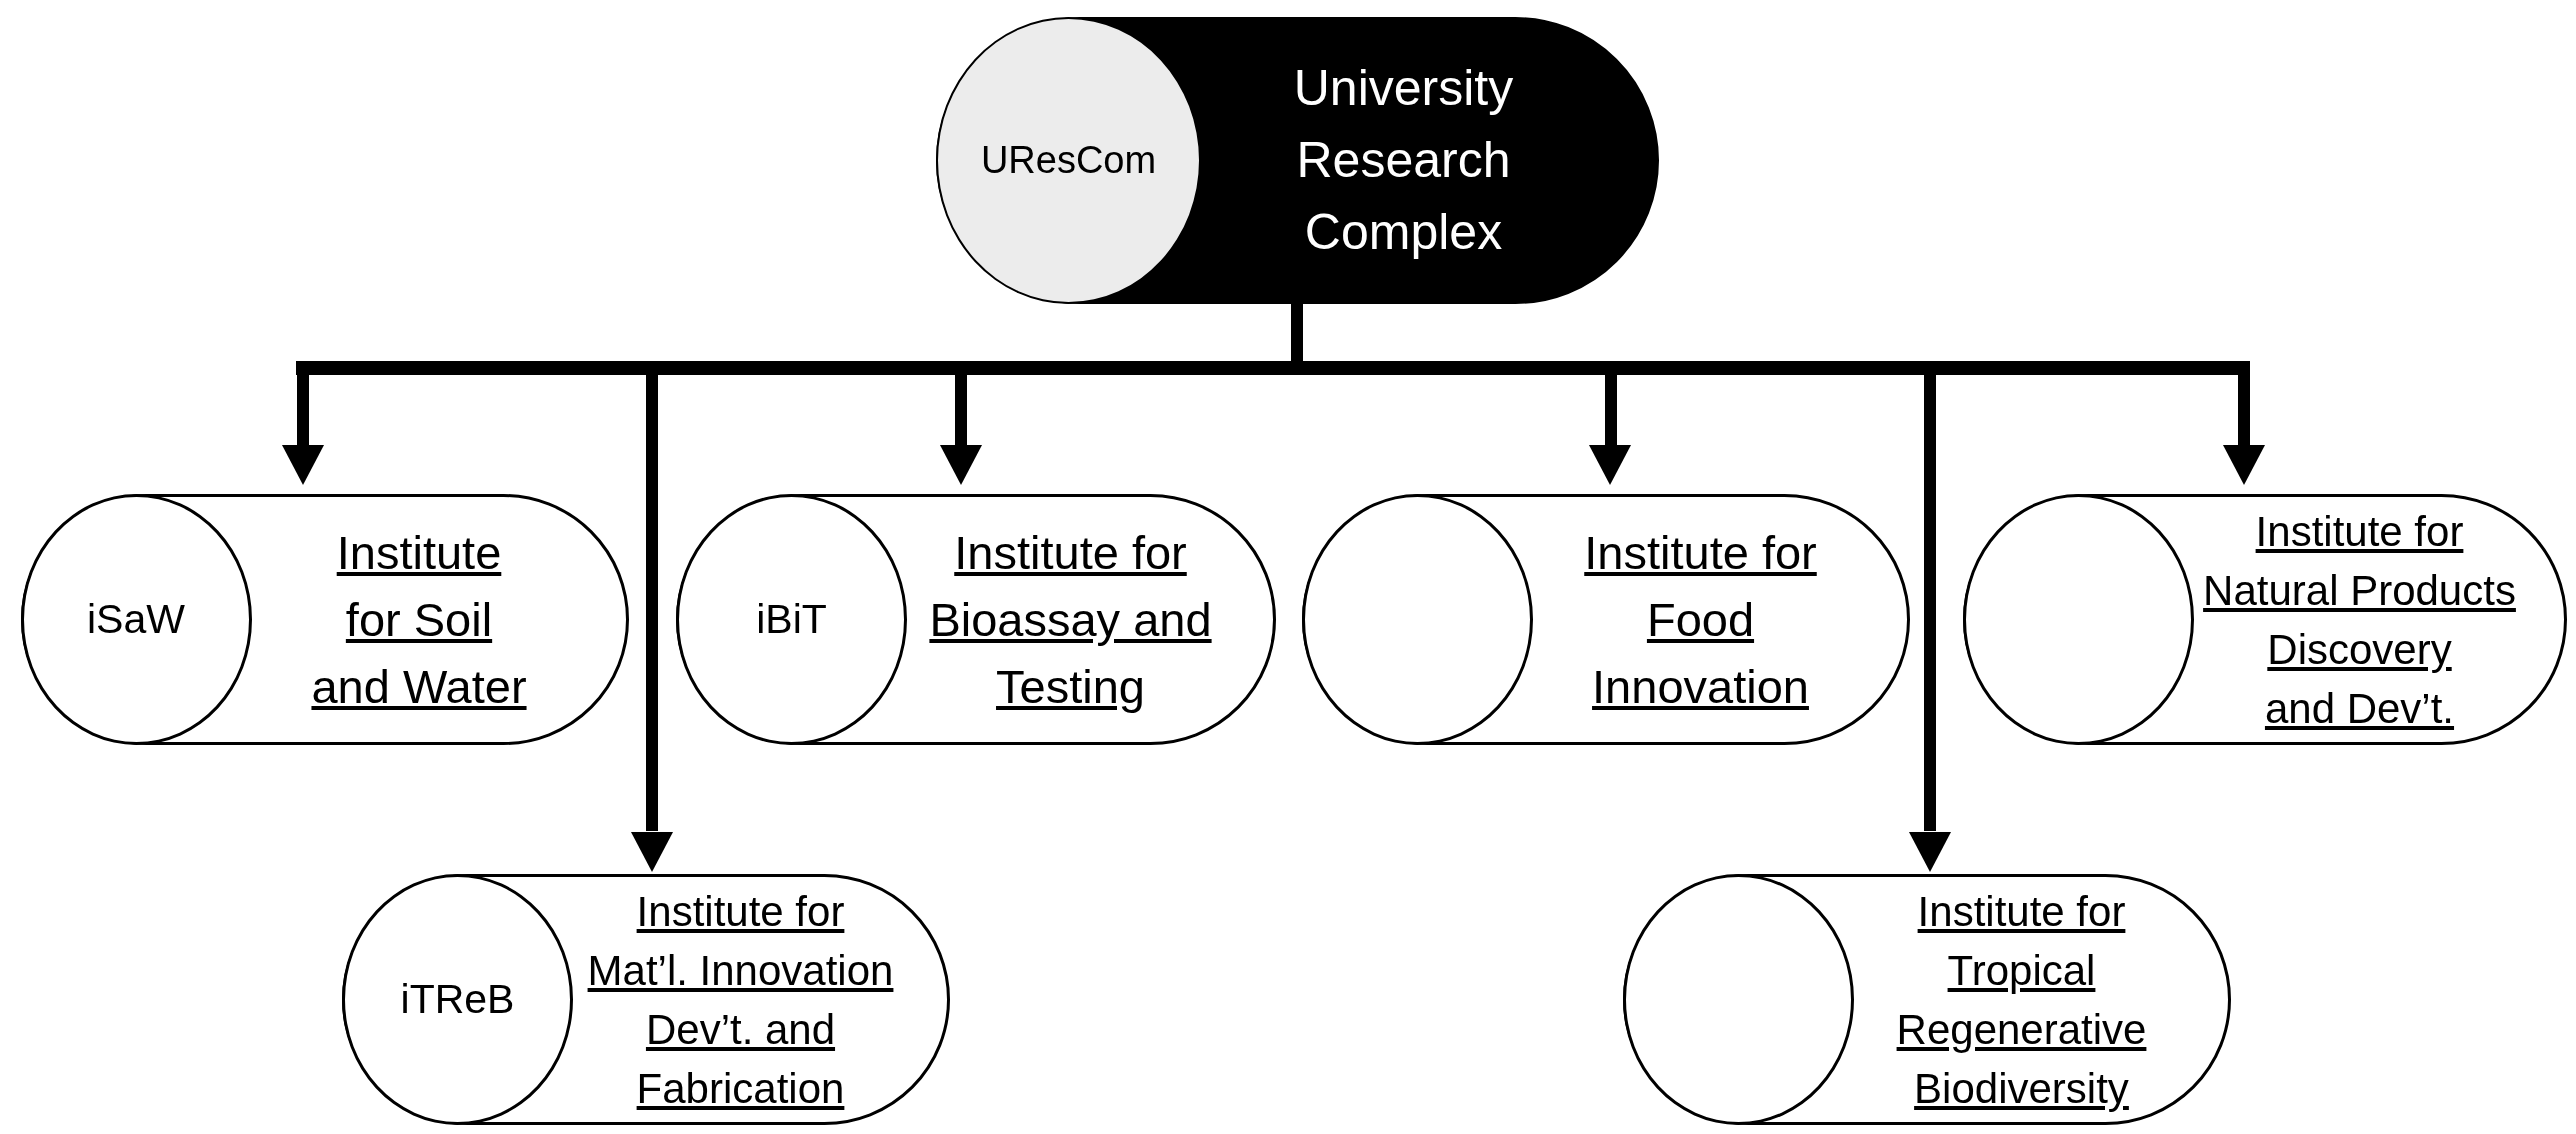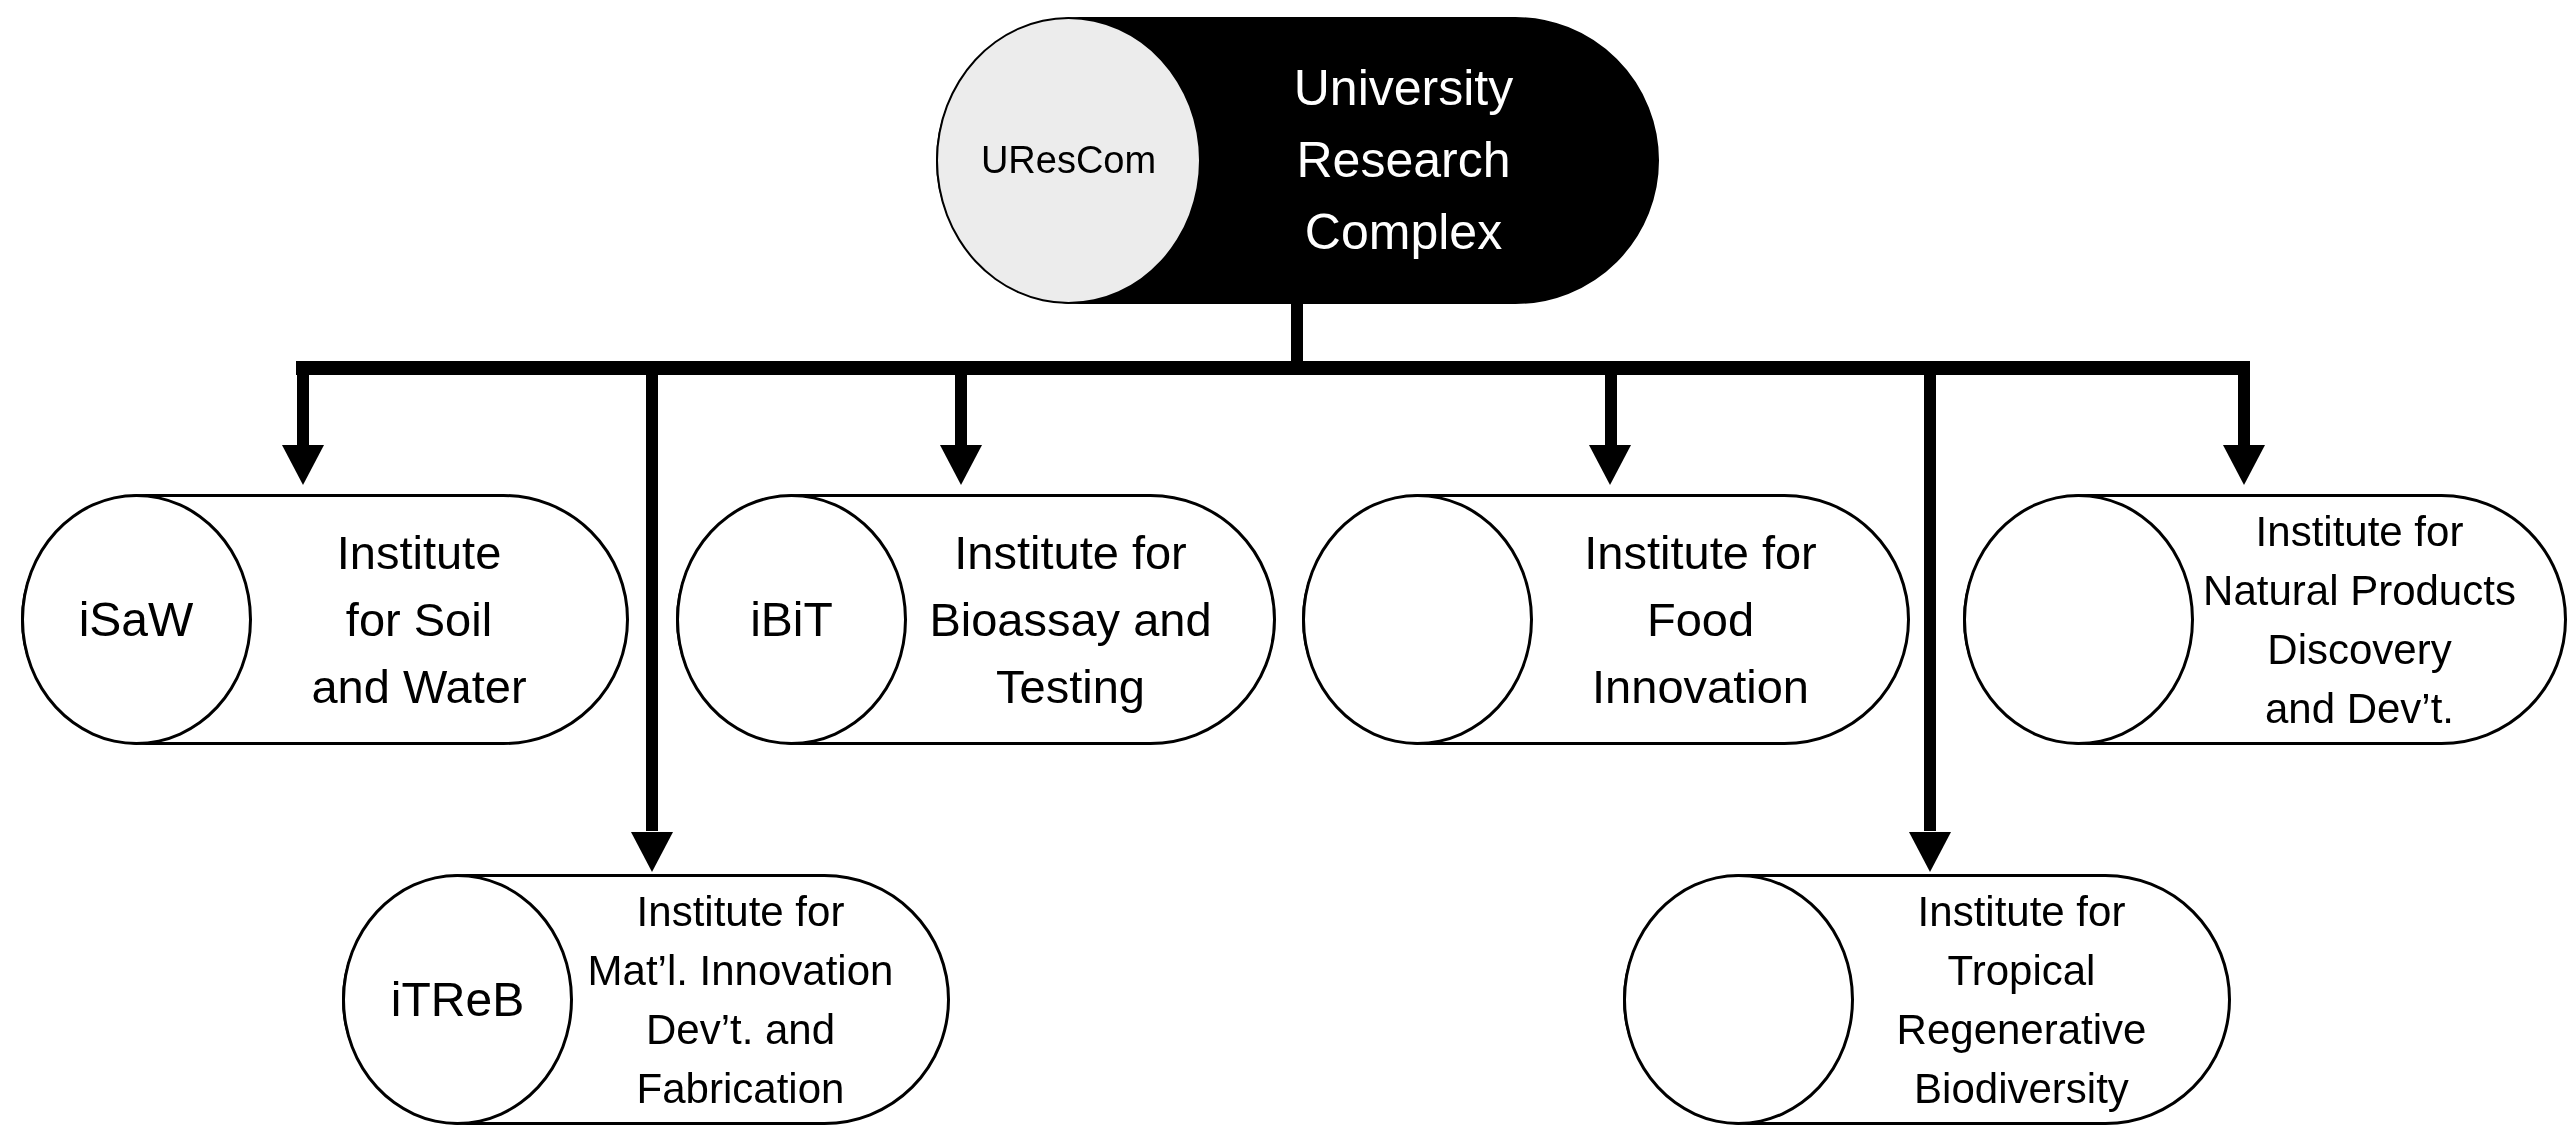--- a/index.html
+++ b/index.html
@@ -34,21 +34,21 @@
     border-radius: 50%;
     background: #fff;
     box-sizing: border-box;
   }
   .cap-label {
     position: absolute;
     left: 0; top: 0; height: 100%;
     display: flex;
     align-items: center;
     justify-content: center;
-    font-size: 48px;
+    font-size: 41px;
     color: #000;
     z-index: 3;
   }
   .body-label {
     position: absolute;
     top: 0; height: 100%;
     display: flex;
     align-items: center;
     justify-content: center;
     text-align: center;
@@ -64,21 +64,21 @@
   #root-node .body-label {
     left: 265px; right: 53px;
     color: #ffffff;
     font-size: 50px;
     line-height: 72px;
   }
 
   
   .child .cap { width: 231px; }
   .child .cap-label { width: 231px; }
-  .child .body-label { left: 216px; right: 27px; }
+  .child .body-label { left: 216px; right: 27px; text-decoration: underline; }
   .child.lines-3 .body-label { font-size: 47px; line-height: 67px; }
   .child.lines-4 .body-label { font-size: 42px; line-height: 59px; }
 
   
   .conn {
     position: absolute;
     background: #000;
   }
   .arrowhead {
     position: absolute;

